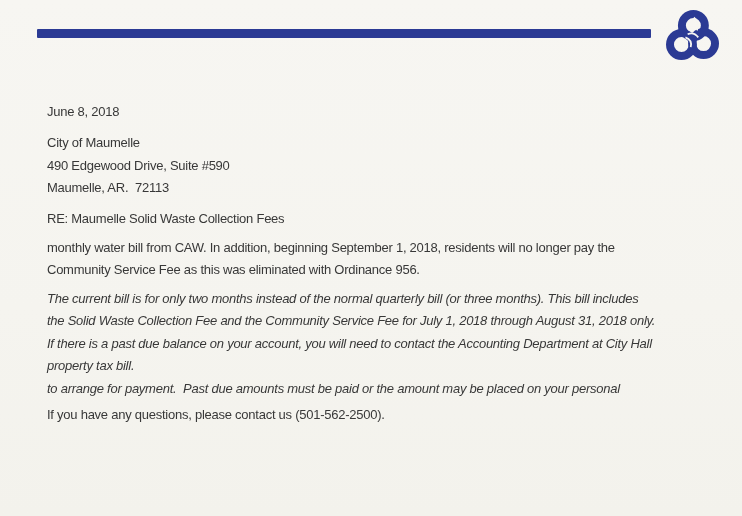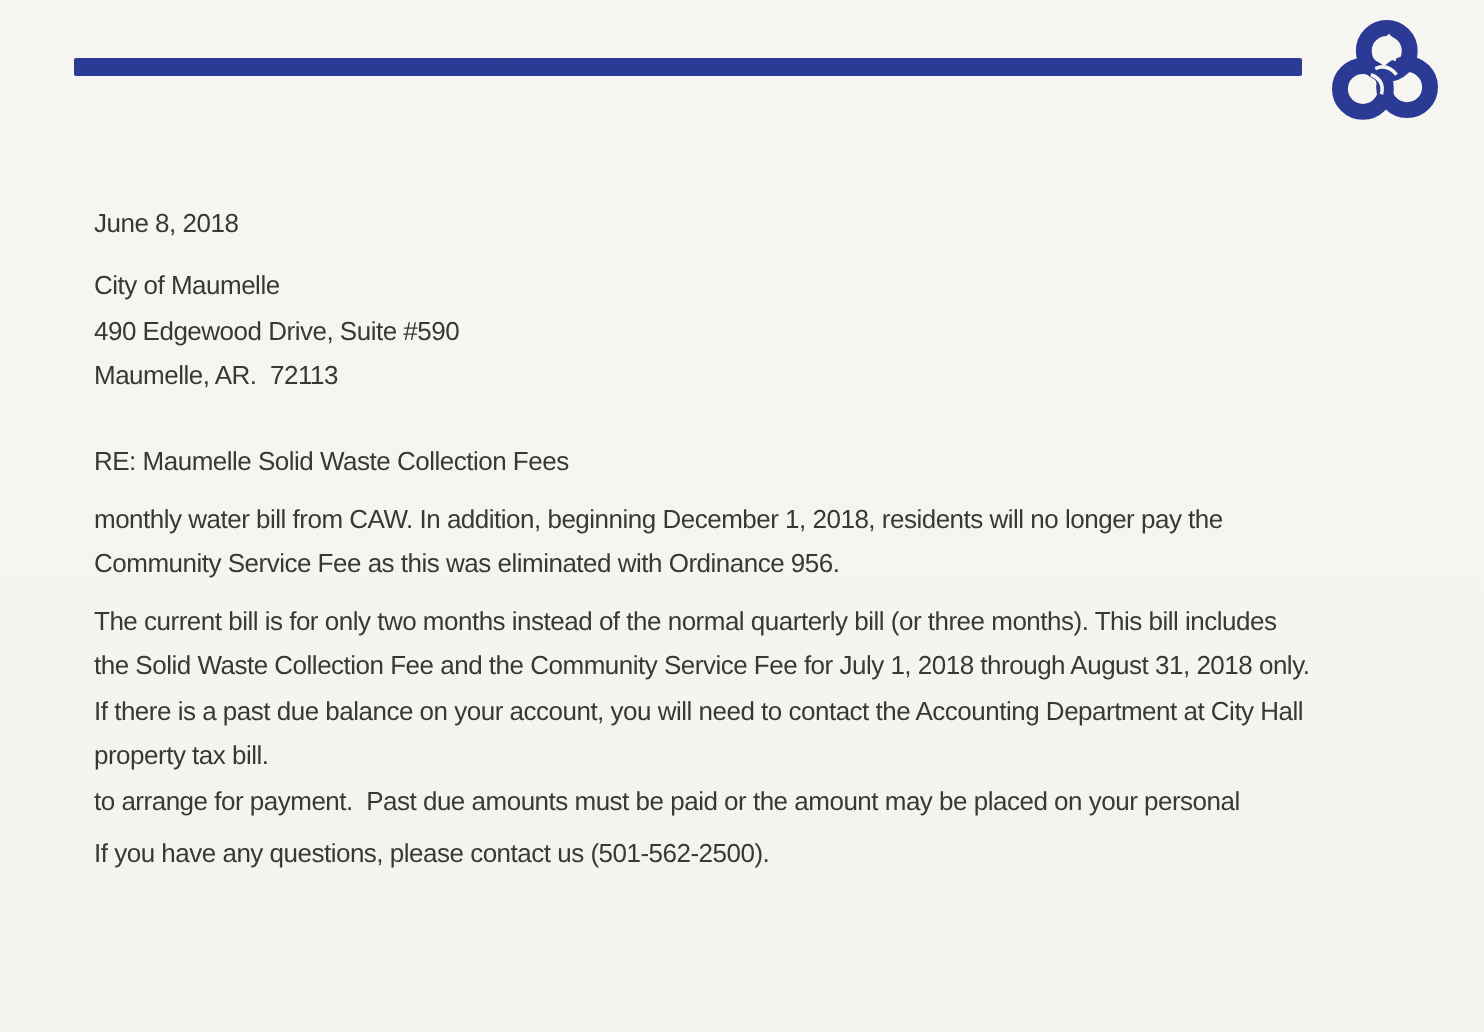--- a/index.html
+++ b/index.html
@@ -36,25 +36,25 @@
     left: 47px;
     top: 101px;
     width: 675px;
     color: #383838;
     font-size: 13px;
     letter-spacing: -0.25px;
     line-height: 22.5px;
   }
   .line { white-space: pre; }
   .date-block     { margin-bottom: 8.5px; }
-  .address-block  { margin-bottom: 20px; }
+  .address-block  { margin-bottom: 8px; }
   .subject-block  { margin-bottom: 6.5px; }
   .salutation-block { margin-bottom: 6.5px; }
   .paragraph-1    { margin-bottom: 6px; }
-  .paragraph-2    { margin-bottom: 3.5px; }
+  .paragraph-2    { margin-bottom: 3.5px; font-style: italic; }
 </style>
 </head>
 <body>
 
 <div class="page">
 
   <div class="header-rule"></div>
 
   <div class="logo-wrap">
     <svg width="53" height="53" viewBox="0 0 60 60" aria-hidden="true">
@@ -82,21 +82,21 @@
       <div class="line">490 Edgewood Drive, Suite #590</div>
       <div class="line">Maumelle, AR.  72113</div>
     </div>
 
     <div class="subject-block">
       <div class="line">RE: Maumelle Solid Waste Collection Fees</div>
     </div>
 
 
     <div class="paragraph-1">
-      <div class="line">monthly water bill from CAW. In addition, beginning December 1, 2018, residents will no longer pay the</div>
+      <div class="line">monthly water bill from CAW. In addition, beginning September 1, 2018, residents will no longer pay the</div>
       <div class="line">Community Service Fee as this was eliminated with Ordinance 956.</div>
     </div>
 
     <div class="paragraph-2">
       <div class="line">The current bill is for only two months instead of the normal quarterly bill (or three months). This bill includes</div>
       <div class="line">the Solid Waste Collection Fee and the Community Service Fee for July 1, 2018 through August 31, 2018 only.</div>
       <div class="line">If there is a past due balance on your account, you will need to contact the Accounting Department at City Hall</div>
       <div class="line">property tax bill.</div>
       <div class="line">to arrange for payment.  Past due amounts must be paid or the amount may be placed on your personal</div>
     </div>

